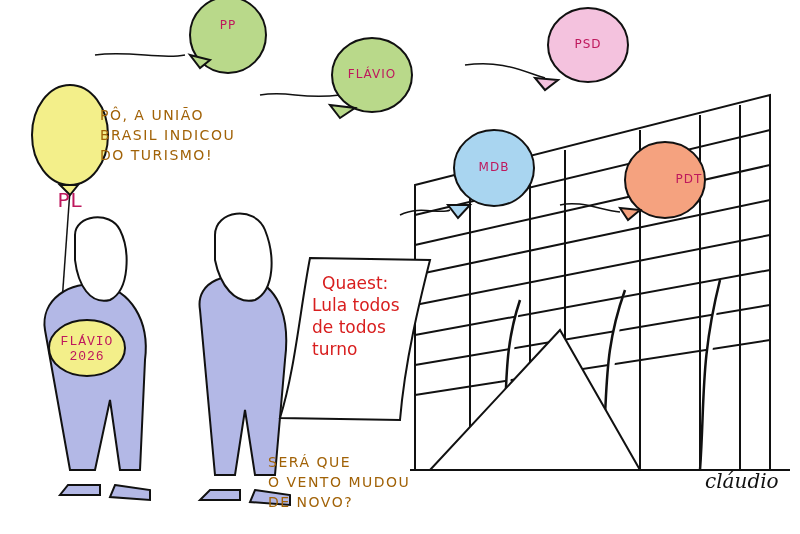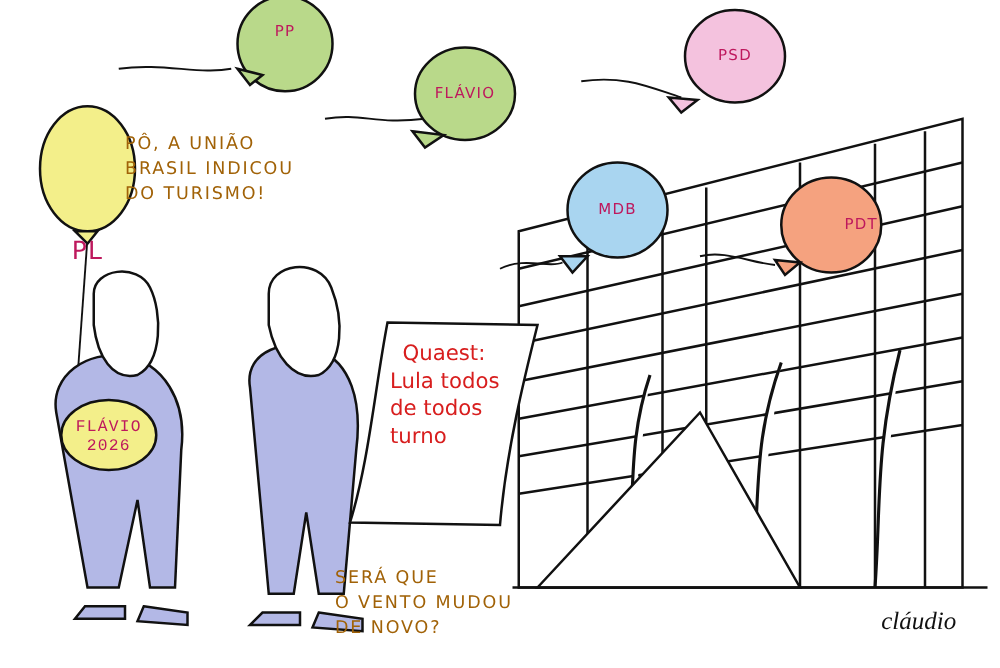--- a/index.html
+++ b/index.html
@@ -106,14 +106,14 @@
     <div>de todos</div>
     <div>turno</div>
   </div>
 
   <div class="hand" style="left:268px;top:452px;width:150px;">
     <div>SERÁ QUE</div>
     <div>O VENTO MUDOU</div>
     <div>DE NOVO?</div>
   </div>
 
-  <div class="sig" style="left:705px;top:486px;font-family:Liberation Serif, serif;">cláudio</div>
+  <div class="sig" style="left:705px;top:469px;">cláudio</div>
 </div>
 
 </body></html>

